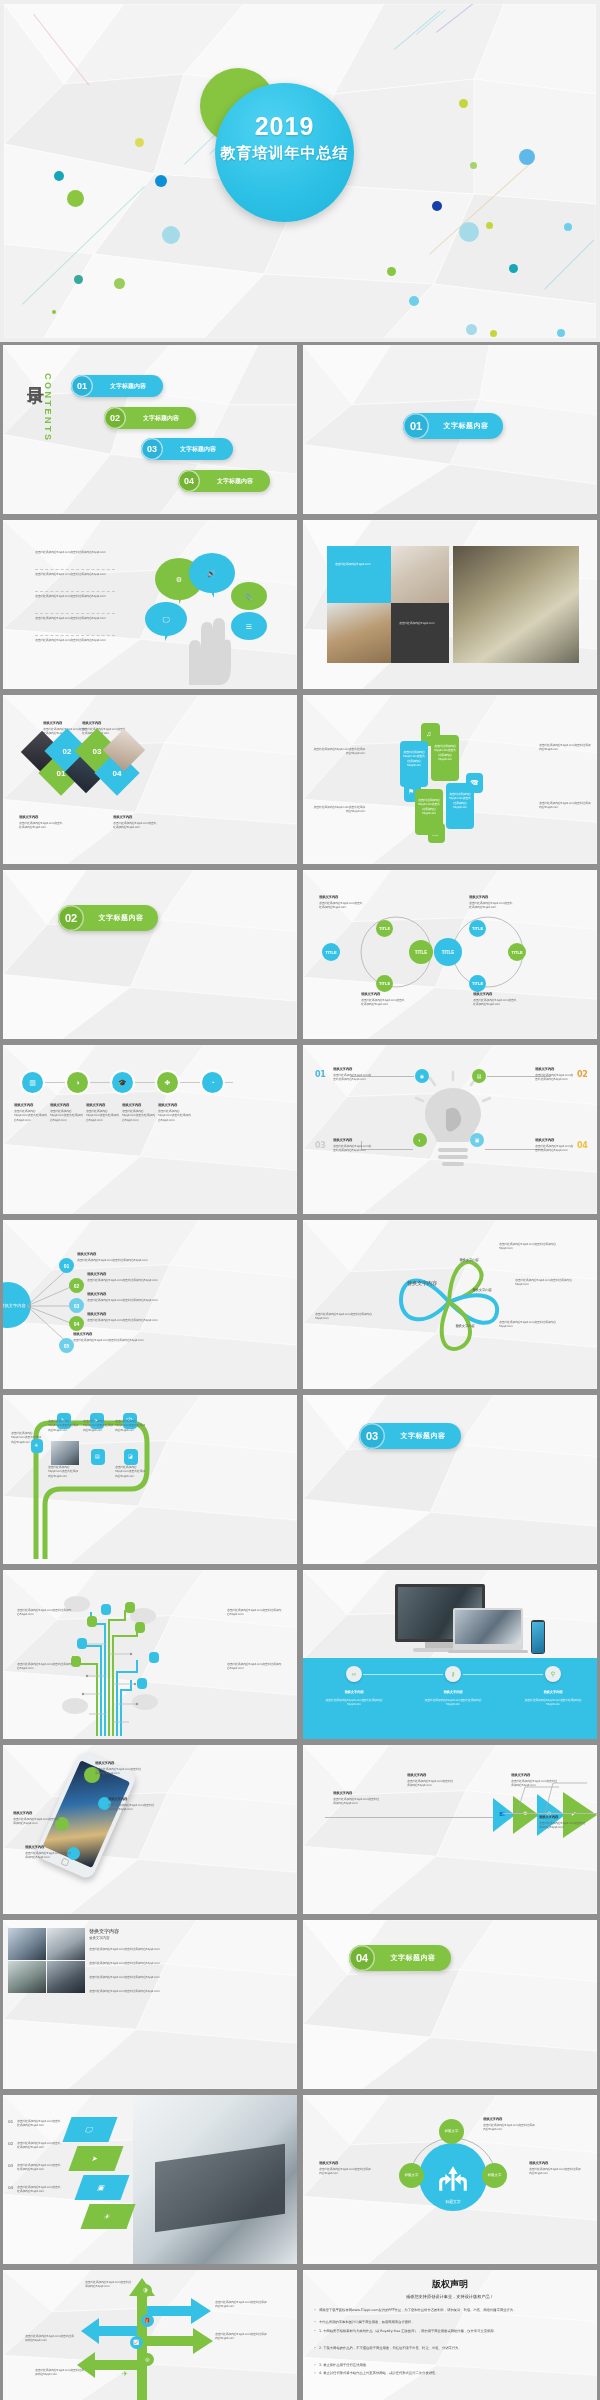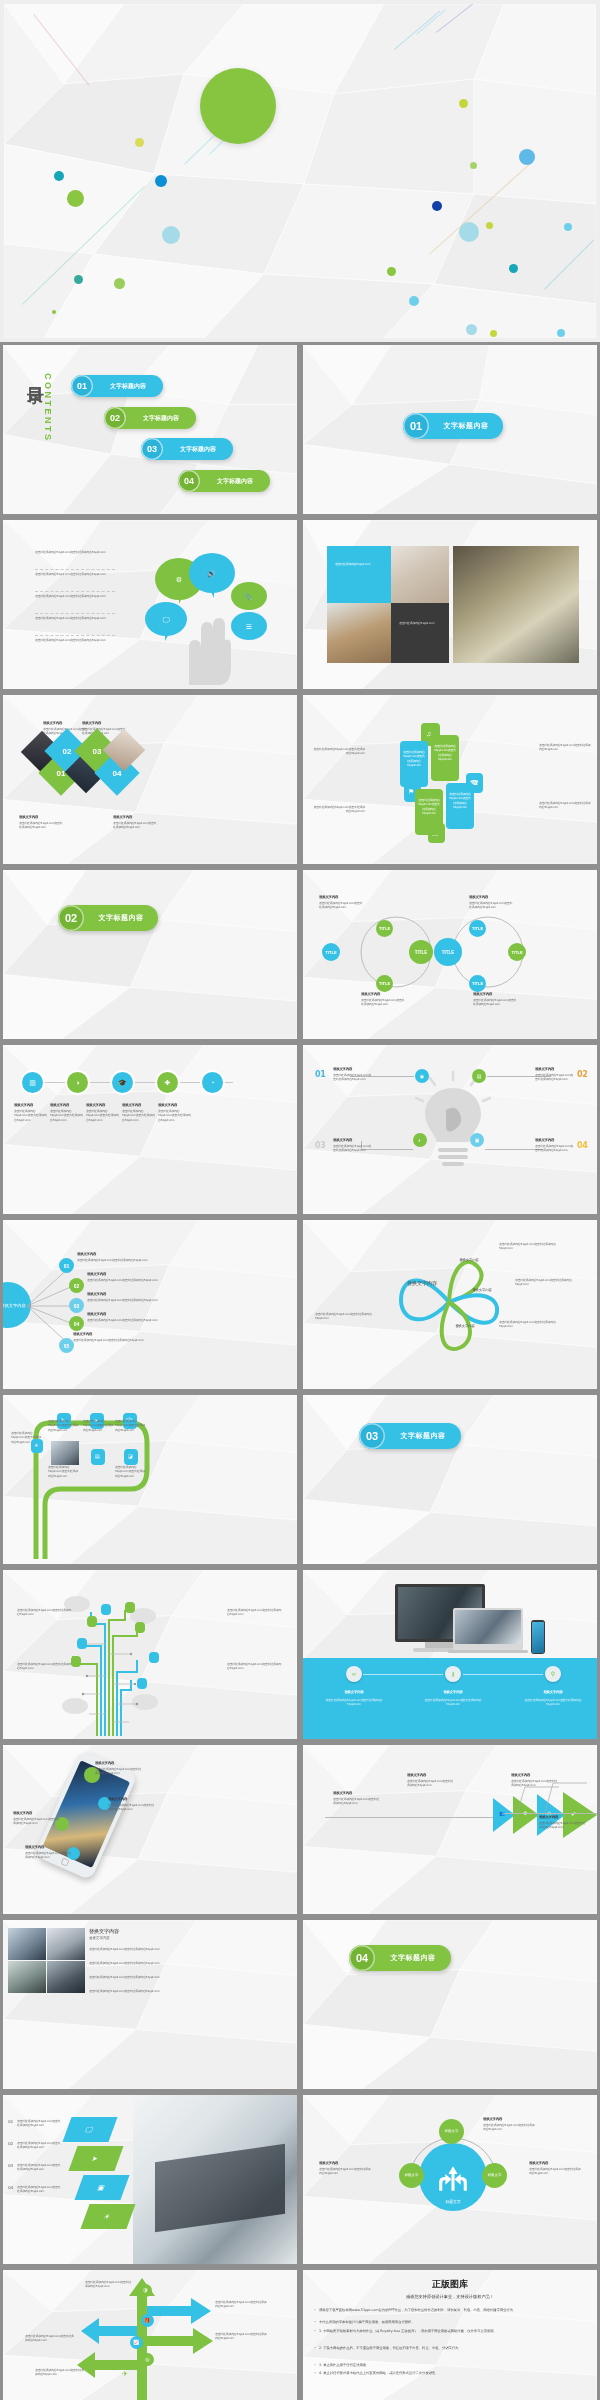--- a/index.html
+++ b/index.html
@@ -160,20 +160,26 @@
       <div class="dot" style="left:482px;top:218px;width:7px;height:7px;background:#c5d63c;"></div>
       <div class="dot" style="left:383px;top:263px;width:9px;height:9px;background:#8ac63f;"></div>
       <div class="dot" style="left:405px;top:292px;width:10px;height:10px;background:#6ecfea;"></div>
       <div class="dot" style="left:505px;top:260px;width:9px;height:9px;background:#15a7b8;"></div>
       <div class="dot" style="left:560px;top:219px;width:8px;height:8px;background:#6ecfea;"></div>
       <div class="dot" style="left:462px;top:320px;width:11px;height:11px;background:#a5dbe8;"></div>
       <div class="dot" style="left:486px;top:326px;width:7px;height:7px;background:#c5d63c;"></div>
       <div class="dot" style="left:553px;top:325px;width:8px;height:8px;background:#6ecfea;"></div>
 
       <div class="green-blob"></div>
+      <div class="cyan-circle">
+        <div class="cover-title">
+          <div class="cover-year">2019</div>
+          <div class="cover-sub">教育培训年中总结</div>
+        </div>
+      </div>
     </div>
   </div>
 
   <div class="grid">
 
     <div class="row">
       <div class="cell left">
         <div class="slide">
           <div class="poly">
             <svg viewBox="0 0 300 170" preserveAspectRatio="none">
@@ -1212,21 +1218,21 @@
                   <polygon points="85,0 195,0 165,42 45,45" fill="#f4f4f4"></polygon>
               <polygon points="195,0 300,0 300,52 165,42" fill="#f8f8f8"></polygon>
                   <polygon points="0,0 45,45 0,88" fill="#f6f6f6"></polygon>
               <polygon points="45,45 165,42 136,96 0,88" fill="#f0f0f0"></polygon>
                   <polygon points="165,42 300,52 300,106 136,96" fill="#f7f7f7"></polygon>
               <polygon points="0,88 136,96 66,140 0,140" fill="#fbfbfb"></polygon>
                   <polygon points="136,96 300,106 300,140 66,140" fill="#f2f2f2"></polygon>
                 </g>
               </svg>
           </div>
-          <div class="cr-title">正版图库</div>
+          <div class="cr-title">版权声明</div>
           <div class="cr-sub">感谢您支持原创设计事业，支持设计版权产品！</div>
           <div class="cr-item blur" style="top:38px;">感谢您下载平面模板网www.51ppt.com提供的PPT作品，为了您和作品创作者的利益，请勿复制、转载、出售、网络传播等商业行为。</div>
           <div class="cr-item blur" style="top:50px;">本作品所用的字体和图片均属于商业用途，如需商用请自行授权。</div>
           <div class="cr-item blur" style="top:59px;">1. 本网站所有模板素材均为原创作品（或 Royalty-free 正版图库），请勿用于商业用途或网络传播，仅作学习交流使用。</div>
           <div class="cr-item blur" style="top:76px;">2. 下载本网站的作品后，不可擅自用于商业用途，包括但不限于出售、转让、出租、分销等行为。</div>
           <div class="cr-item blur" style="top:93px;">3. 禁止将作品用于任何违法用途。</div>
           <div class="cr-item blur" style="top:101px;">4. 禁止以任何形式将本站作品上传至其他网站，或以任何形式进行二次分发销售。</div>
         </div>
       </div>
     </div>

